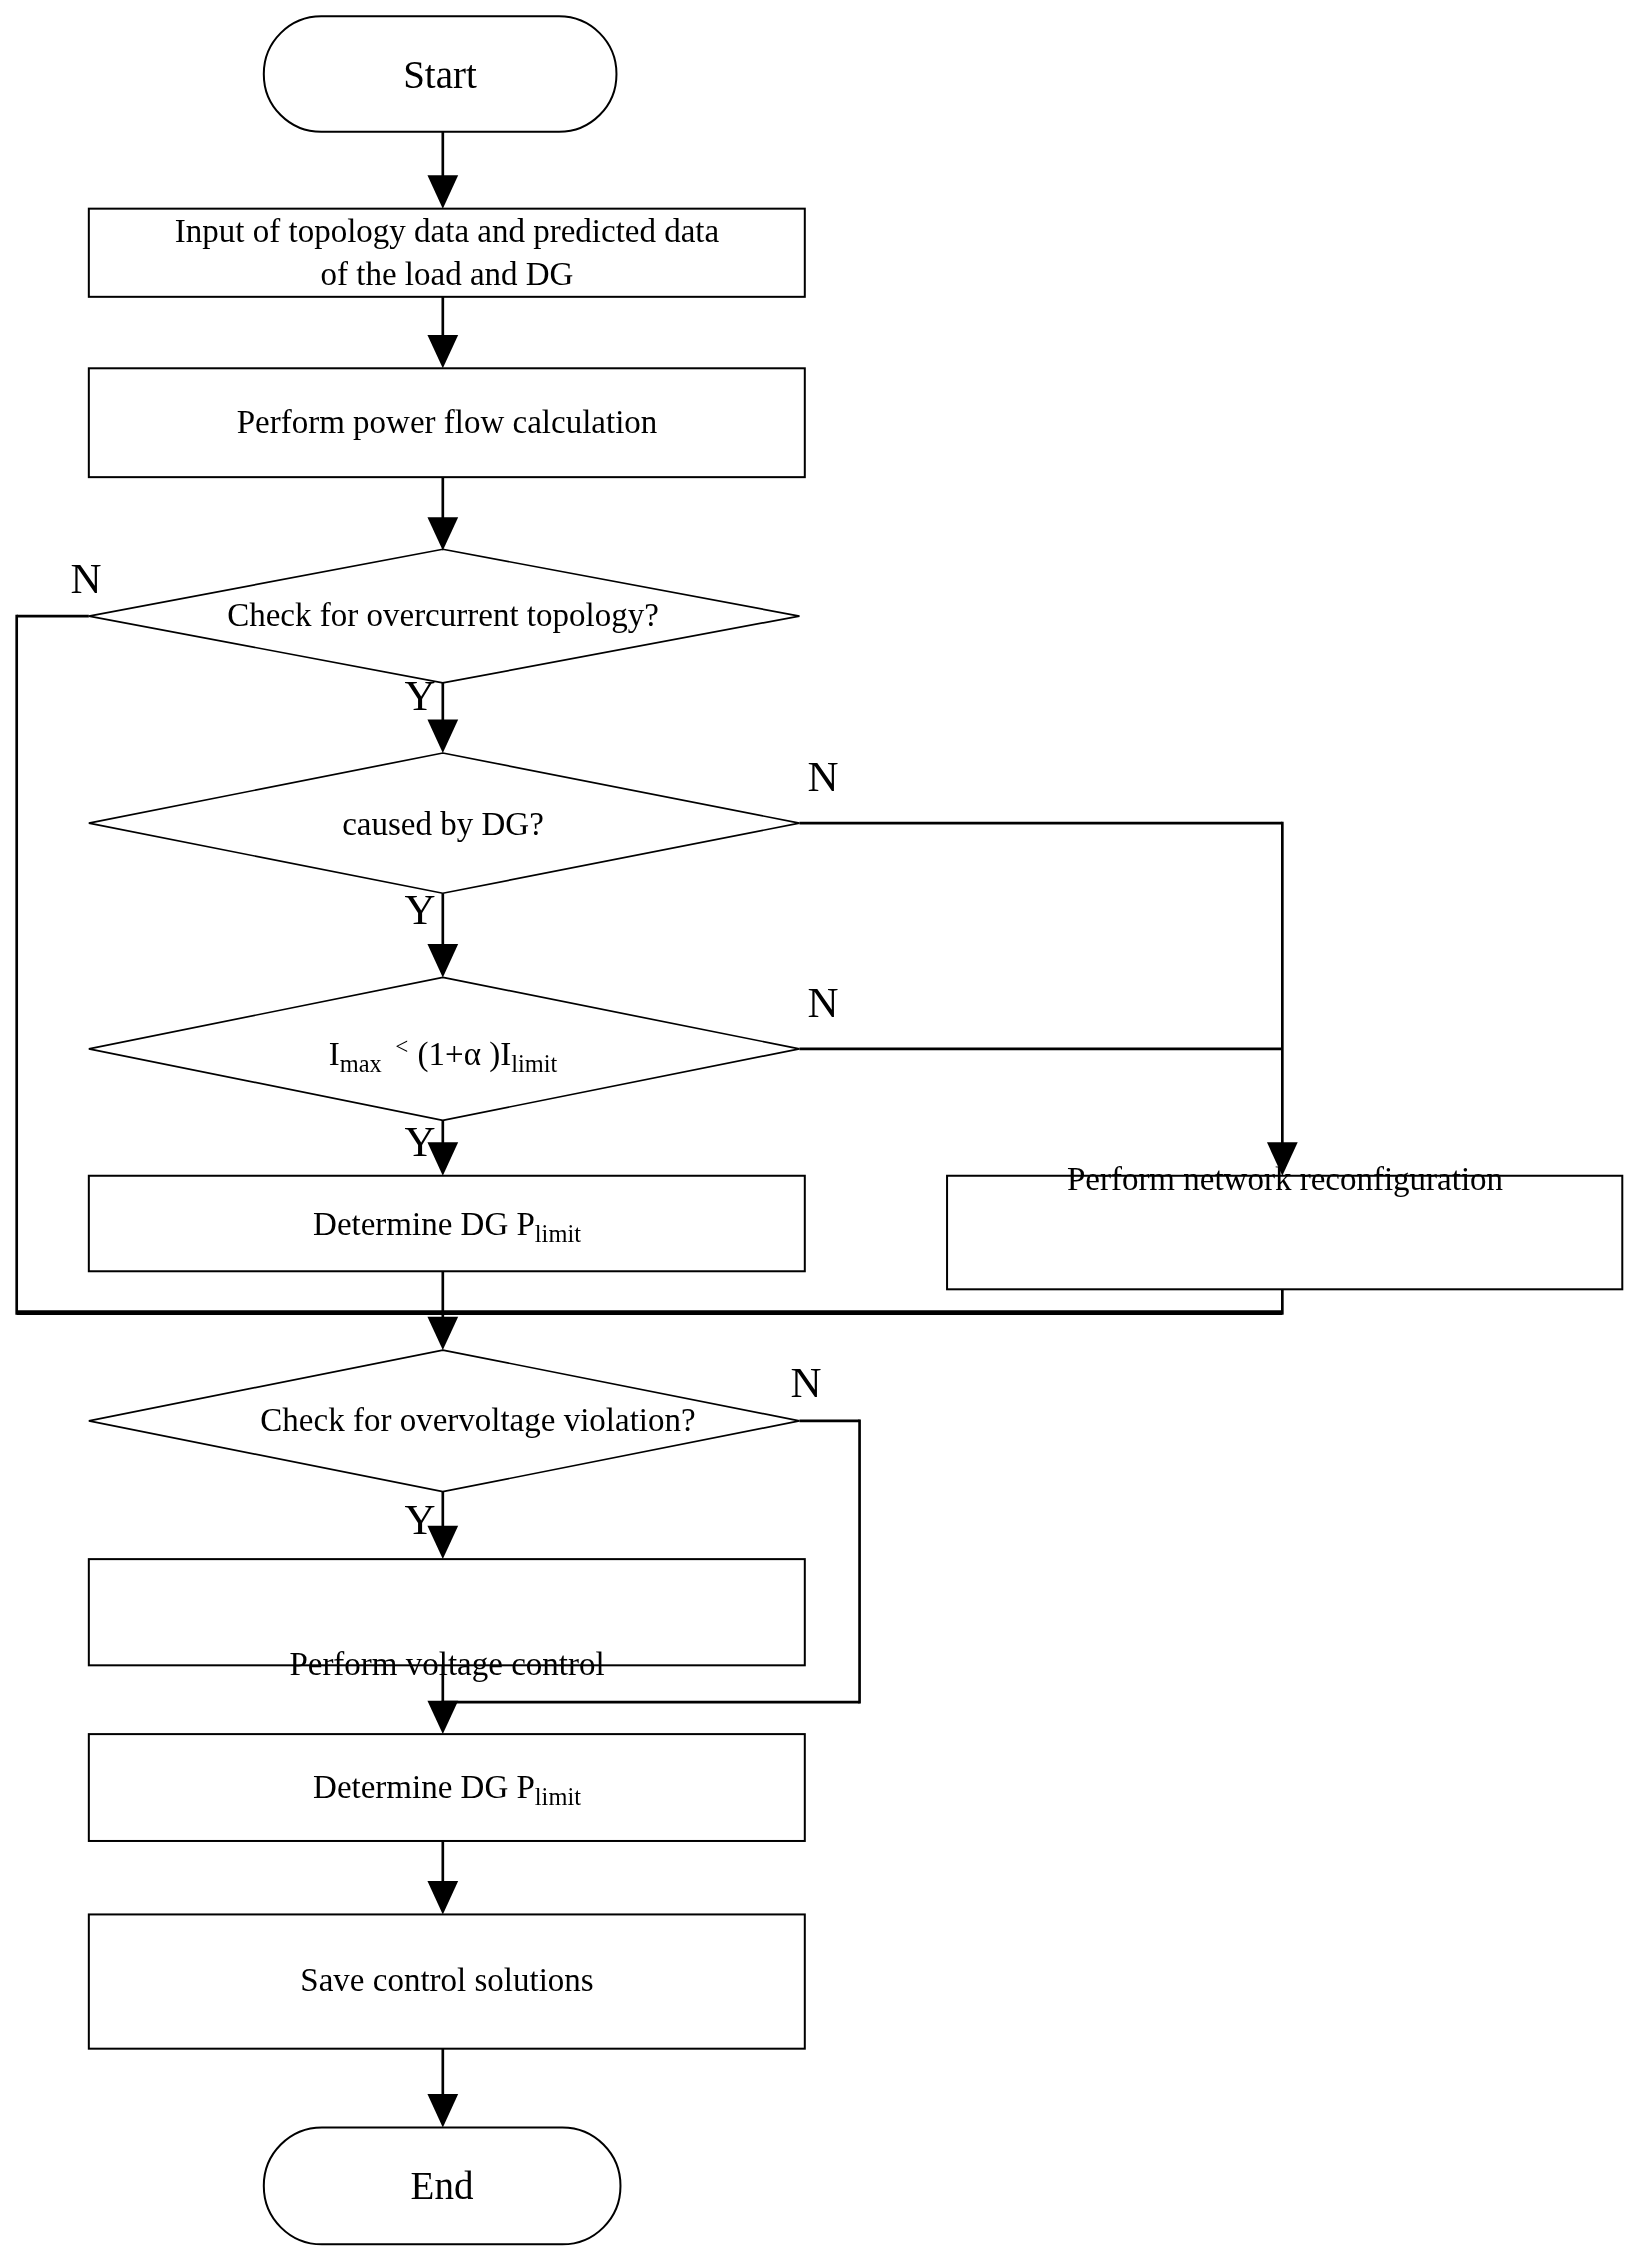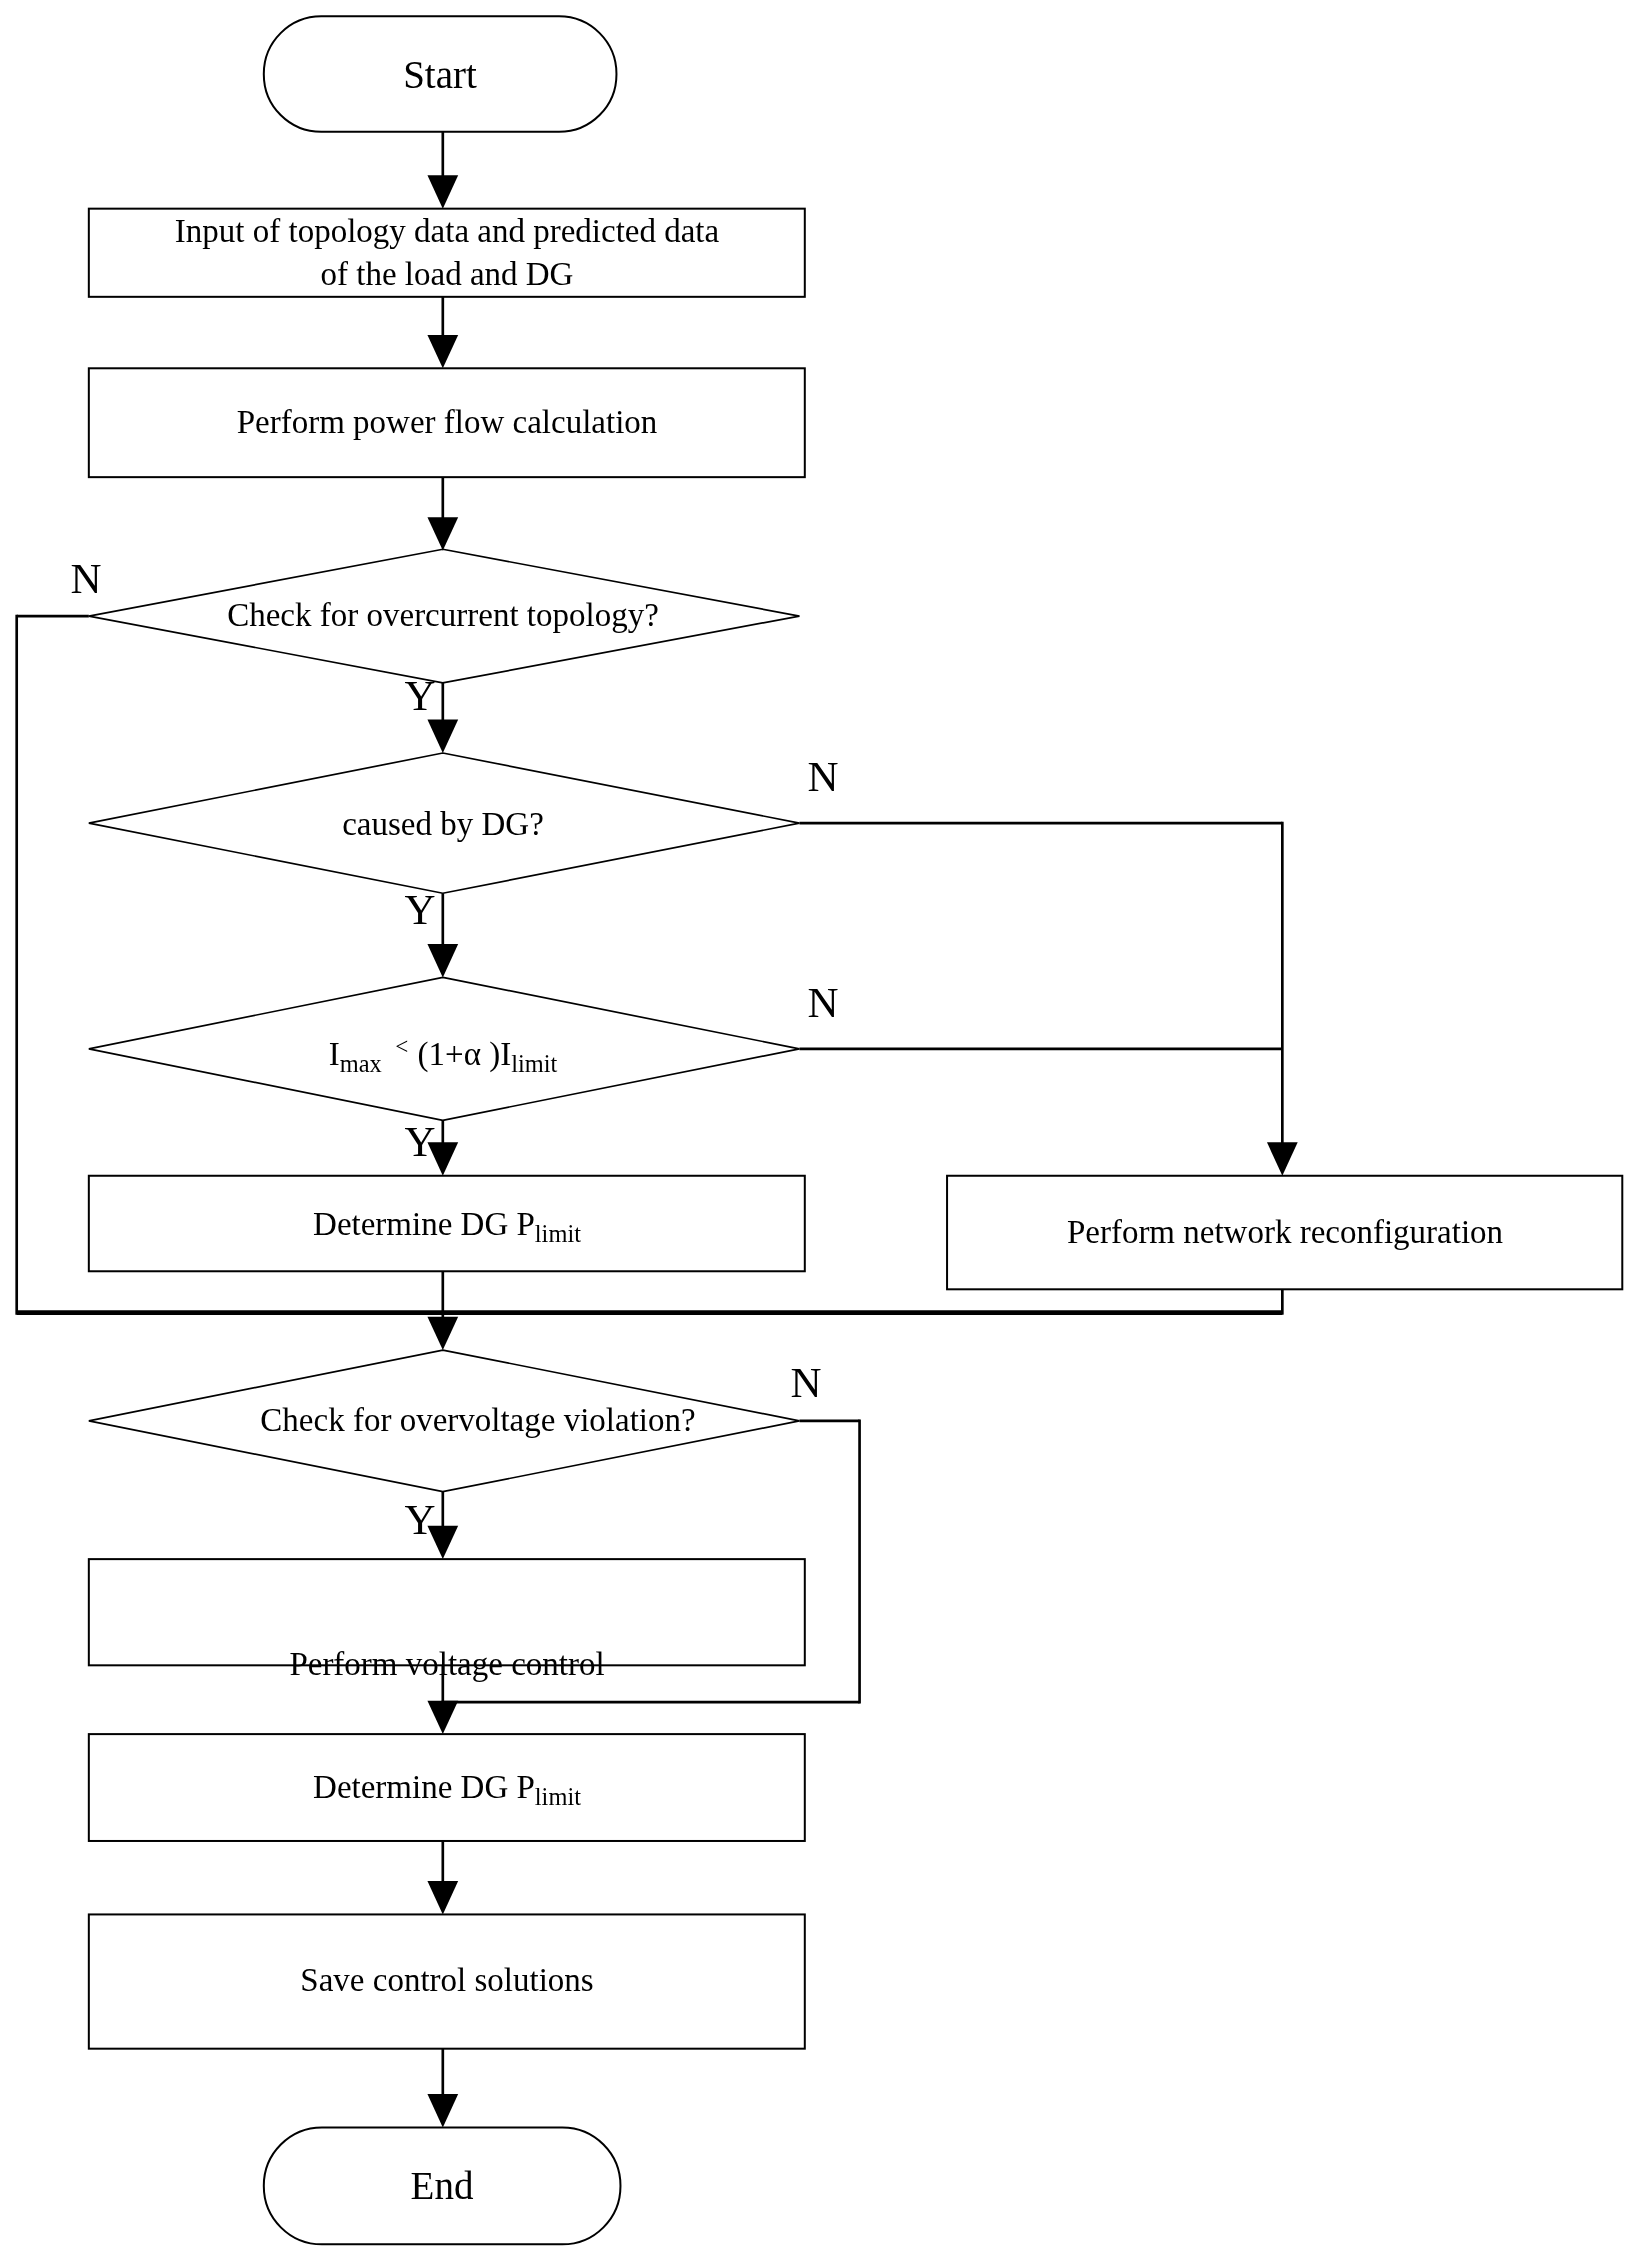--- a/index.html
+++ b/index.html
@@ -129,21 +129,21 @@
   </div>
 
   <div class="t" style="left:443px; top:1054px;">
     <span>I</span><sub class="sb">max</sub><span class="op">&lt;</span><span>(1+α )I</span><sub class="sb">limit</sub>
   </div>
 
   <div class="t" style="left:447px; top:1225px;">
     <span>Determine DG P</span><sub class="sb">limit</sub>
   </div>
 
-  <div class="t" style="left:1285px; top:1233px;">Perform network reconfiguration</div>
+  <div class="t" style="left:1285px; top:1180px;">Perform network reconfiguration</div>
 
   <div class="t" style="left:443px; top:1421px;margin-left:35px;">Check for overvoltage violation?</div>
 
   <div class="t" style="left:447px; top:1665px;">Perform voltage control</div>
 
   <div class="t" style="left:447px; top:1788px;">
     <span>Determine DG P</span><sub class="sb">limit</sub>
   </div>
 
   <div class="t" style="left:447px; top:1981px;">Save control solutions</div>

